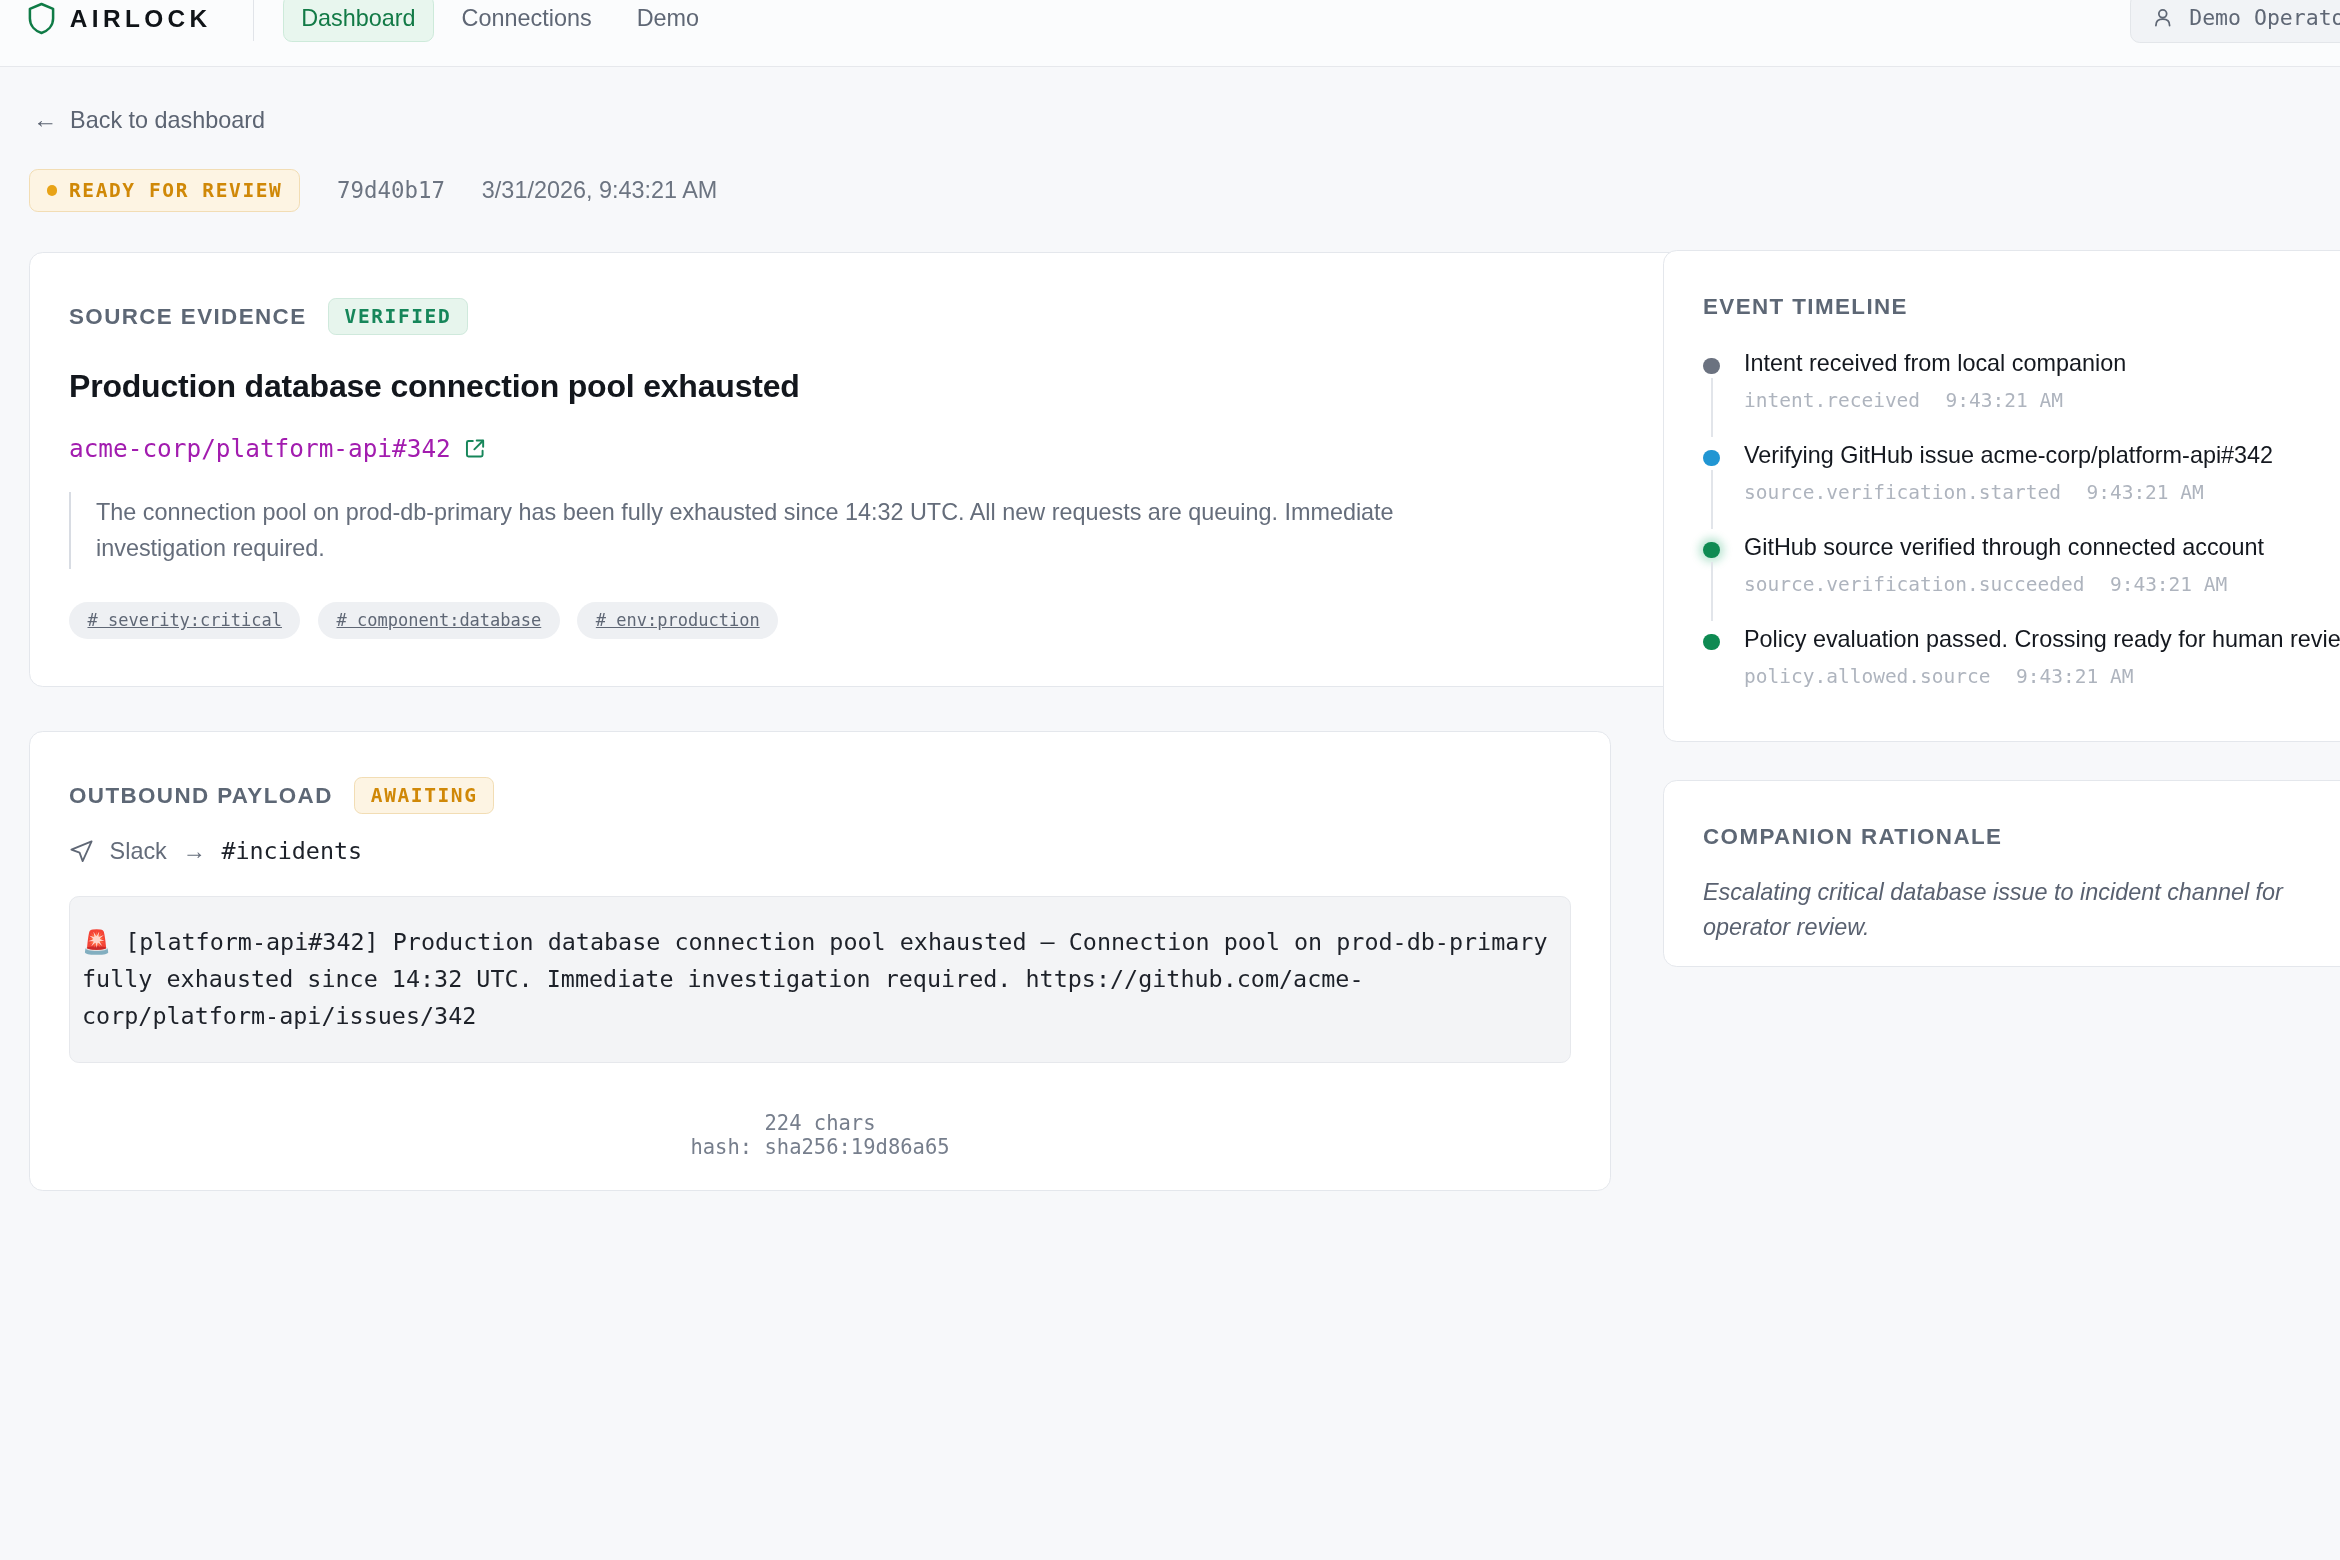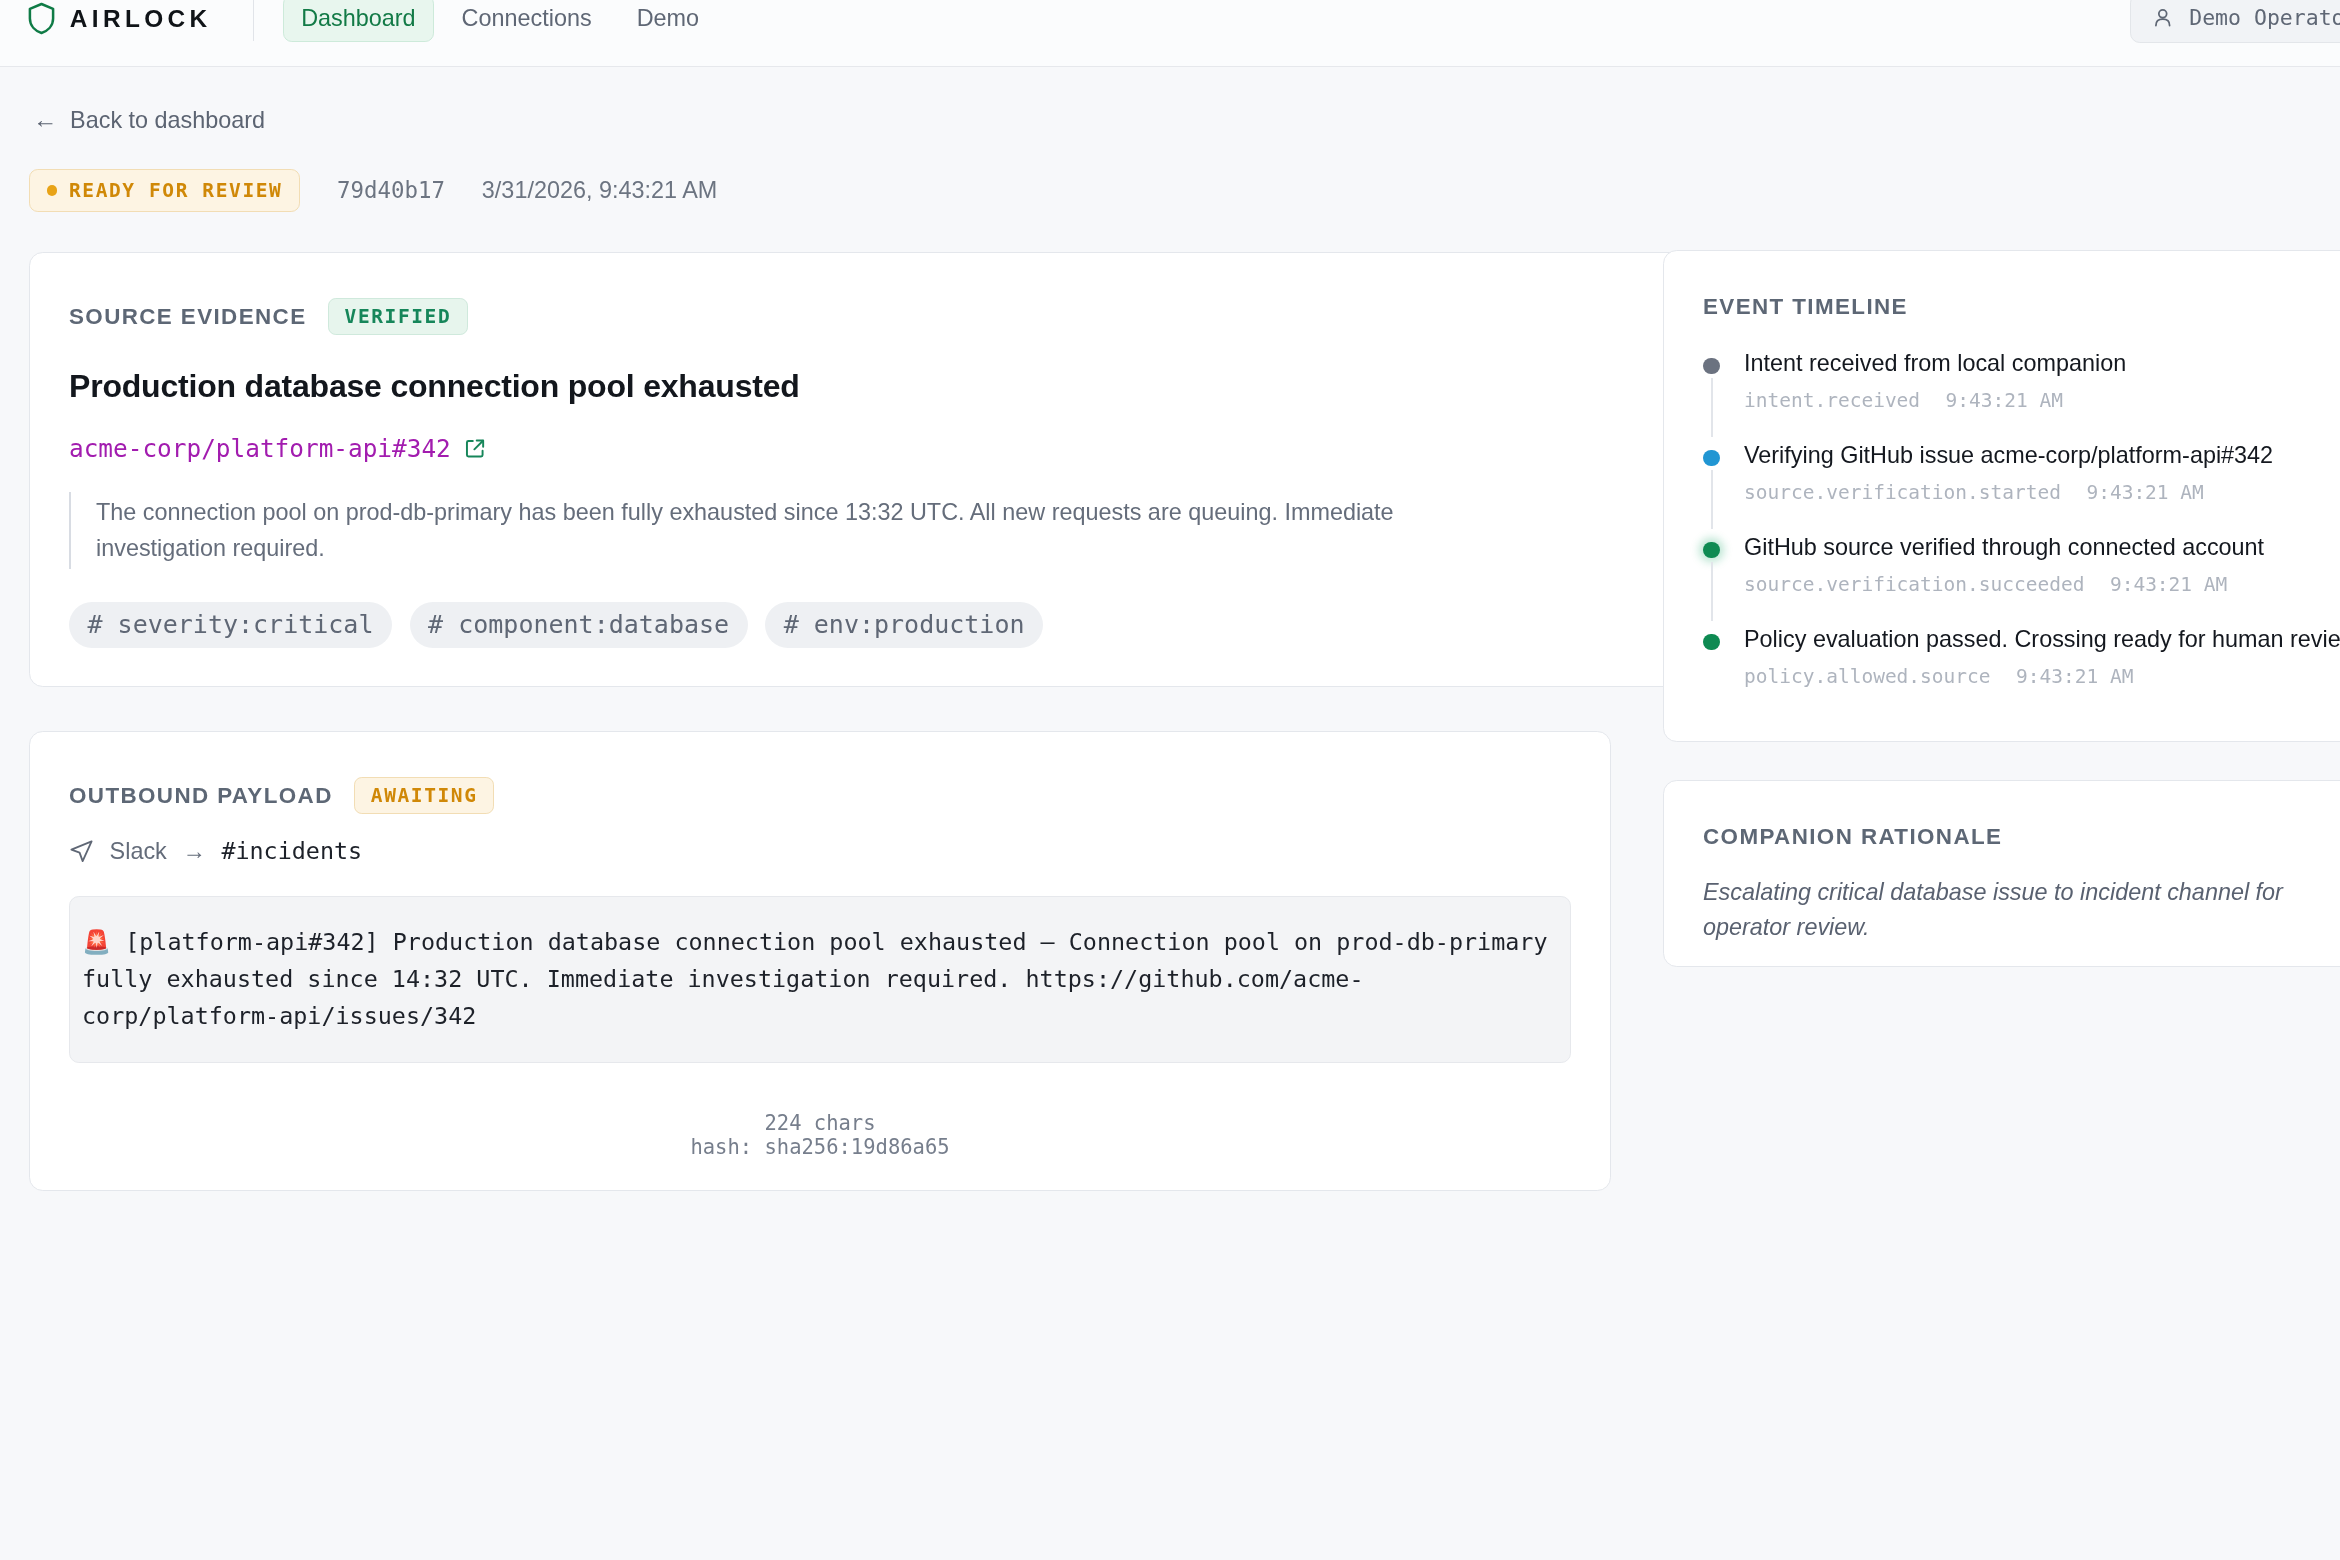--- a/index.html
+++ b/index.html
@@ -111,21 +111,21 @@
     margin: 29px 45px 0 39px;
     border-left: 2.9px solid #d8dce3;
     padding: 2px 0 2px 25px;
     font-size: 23.4px; line-height: 1.55; color: #656d7b;
     max-width: 1443px;
   }
 
   .tags { display: flex; gap: 17.6px; margin: 33px 0 0 39px; }
   .tag {
     background: #eef0f3; border-radius: 974px; padding: 8.8px 18.5px;
-    font-family: "DejaVu Sans Mono", monospace; font-size: 25px; color: #5f6775;
+    font-family: "DejaVu Sans Mono", monospace; font-size: 17px; color: #5f6775; text-decoration: underline;
   }
 
   
   .dest-row { display: flex; align-items: center; gap: 15.6px; margin: 23px 0 0 39px; }
   .send-icon { width: 25px; height: 25px; display: block; }
   .dest-app { font-size: 23.4px; color: #646c7a; }
   .dest-arrow { font-size: 23.4px; color: #646c7a; }
   .dest-channel { font-family: "DejaVu Sans Mono", monospace; font-size: 23.4px; color: #1d2129; }
 
   .payload-box {
@@ -227,21 +227,21 @@
 
     <div class="repo-row">
       <span class="repo-text">acme-corp/platform-api#342</span>
       <svg class="ext-icon" viewBox="0 0 21 21">
         <path d="M8 3 H3.5 A1.5 1.5 0 0 0 2 4.5 V17.5 A1.5 1.5 0 0 0 3.5 19 H16.5 A1.5 1.5 0 0 0 18 17.5 V13" fill="none" stroke="#16865a" stroke-width="2" stroke-linecap="round"></path>
         <path d="M12 2.5 H18.6 V9" fill="none" stroke="#16865a" stroke-width="2" stroke-linecap="round" stroke-linejoin="round"></path>
         <path d="M18.4 2.8 L9.6 11.6" fill="none" stroke="#16865a" stroke-width="2" stroke-linecap="round"></path>
       </svg>
     </div>
 
-    <div class="quote">The connection pool on prod-db-primary has been fully exhausted since 13:32 UTC. All new requests are queuing. Immediate investigation required.</div>
+    <div class="quote">The connection pool on prod-db-primary has been fully exhausted since 14:32 UTC. All new requests are queuing. Immediate investigation required.</div>
 
     <div class="tags">
       <span class="tag"># severity:critical</span>
       <span class="tag"># component:database</span>
       <span class="tag"># env:production</span>
     </div>
   </div>
 
   <div class="card card-left-2 clip">
     <div class="section-head">

